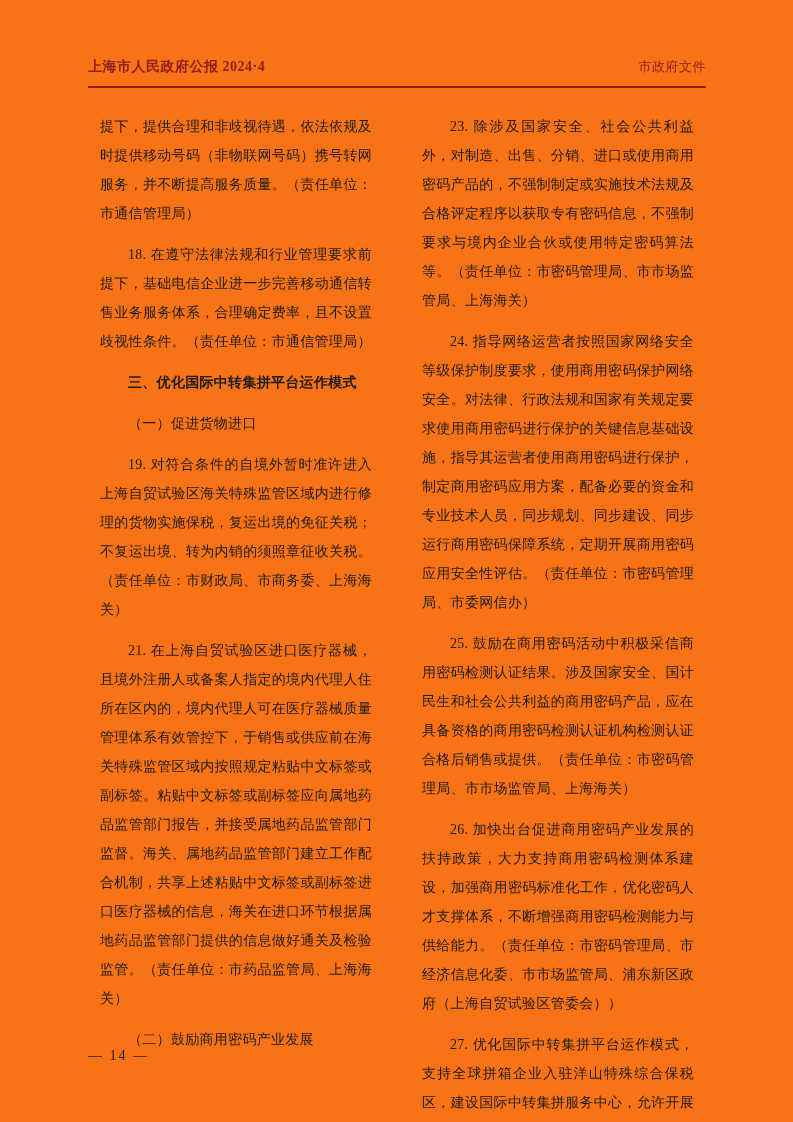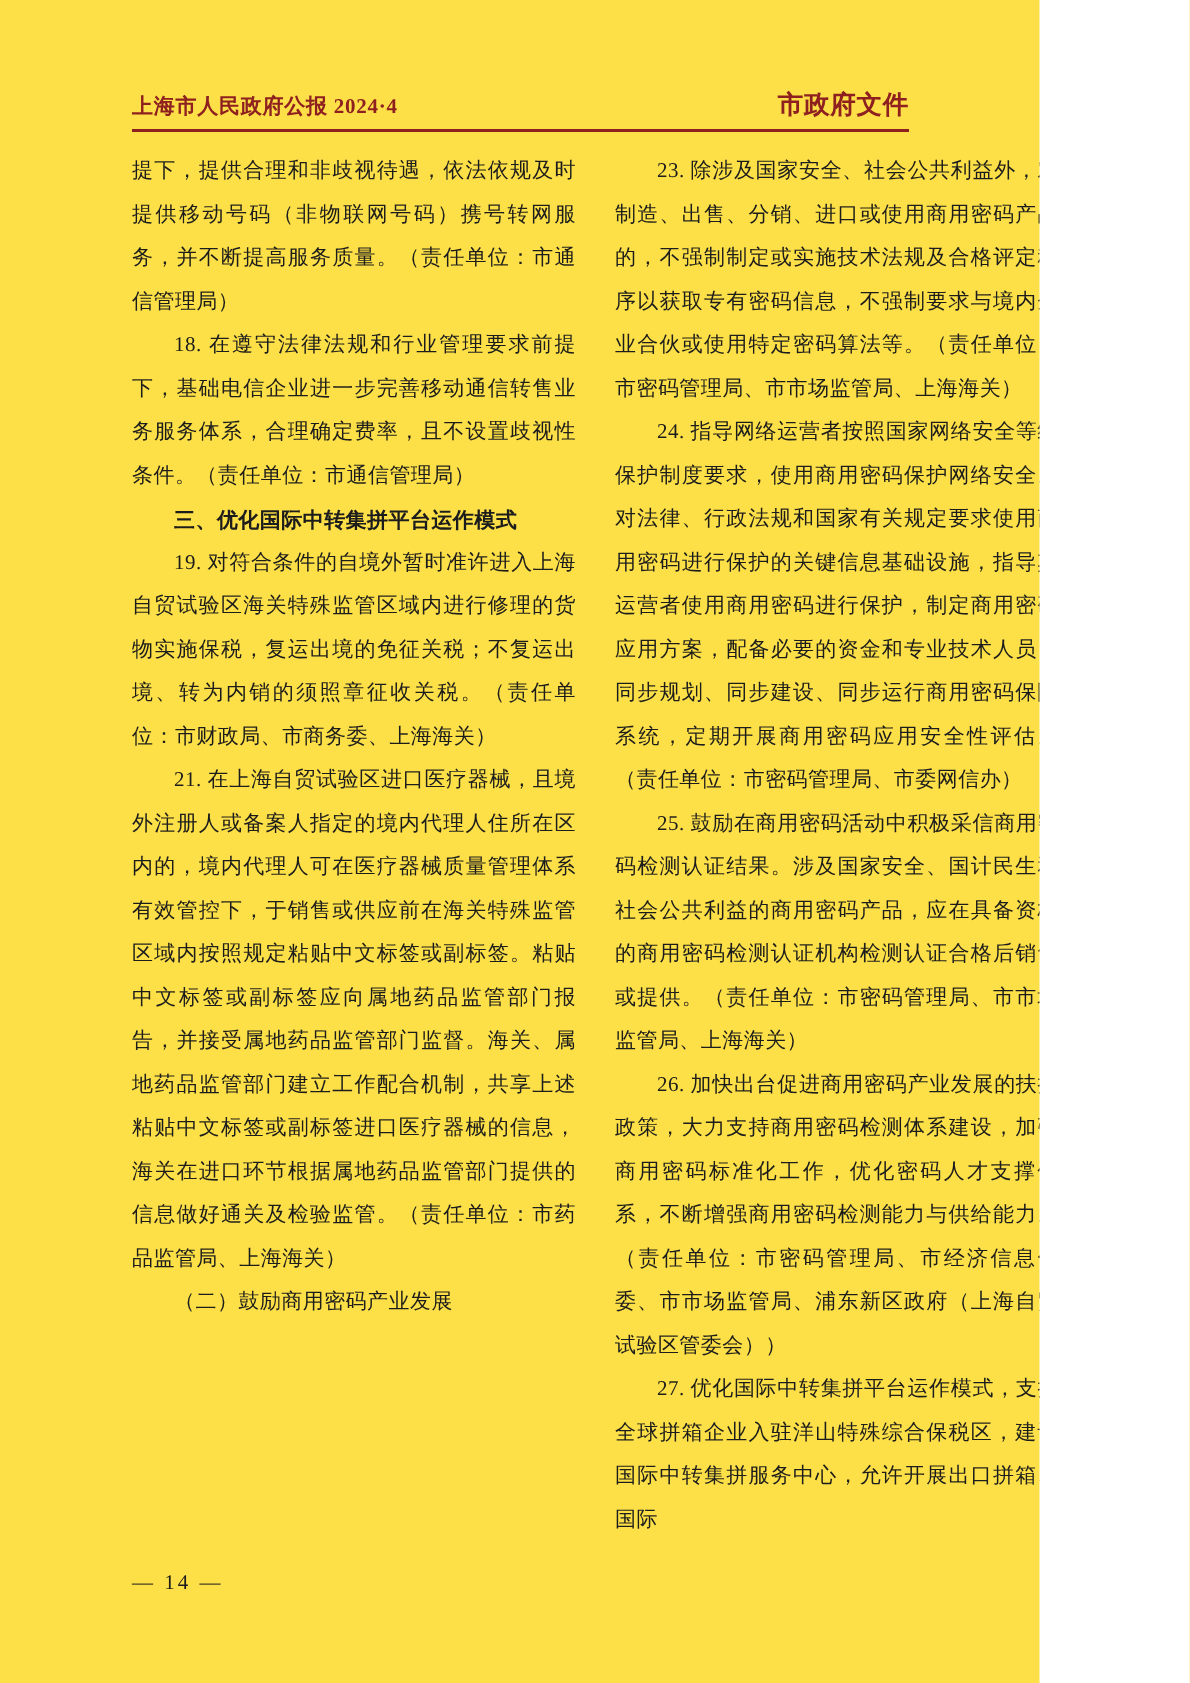--- a/index.html
+++ b/index.html
@@ -2,23 +2,23 @@
 <html><head>
 <meta charset="utf-8">
 <style>
   html, body {
     margin: 0;
     padding: 0;
     background: #ffffff;
   }
   .page {
     position: relative;
-    width: 693px;
+    width: 793px;
     height: 1122px;
-    background: #fde047;
+    background: #f97316;
     font-family: "Liberation Serif", serif;
     color: #1c1c1c;
     box-sizing: border-box;
     overflow: hidden;
   }
   .page-header {
     position: absolute;
     top: 58px;
     left: 88px;
     right: 87px;
@@ -26,22 +26,22 @@
     justify-content: space-between;
     align-items: baseline;
   }
   .header-left {
     font-size: 14px;
     font-weight: bold;
     letter-spacing: 0.5px;
     color: #8e2020;
   }
   .header-right {
-    font-size: 17px;
-    font-weight: bold;
+    font-size: 13px;
+    font-weight: normal;
     letter-spacing: 0.5px;
     color: #8e2020;
   }
   .header-rule {
     position: absolute;
     top: 86px;
     left: 88px;
     right: 87px;
     height: 2px;
     background: #8e2020;
@@ -57,21 +57,21 @@
   .col {
     width: 296px;
     flex: 0 0 296px;
     text-align: justify;
     text-justify: inter-ideograph;
     font-size: 14px;
     line-height: 29px;
     letter-spacing: 0.3px;
   }
   .para {
-    margin: 0;
+    margin: 12px;
     text-indent: 2em;
   }
   .para.cont {
     text-indent: 0;
   }
   .para.heading {
     font-family: "Liberation Sans", sans-serif;
     font-weight: bold;
   }
   .para.sub {
@@ -97,20 +97,21 @@
     <span class="header-right">市政府文件</span>
   </div>
 
   <div class="header-rule"></div>
 
   <div class="columns">
     <div class="col">
         <p class="para cont">提下，提供合理和非歧视待遇，依法依规及时提供移动号码（非物联网号码）携号转网服务，并不断提高服务质量。（责任单位：市通信管理局）</p>
         <p class="para body">18. 在遵守法律法规和行业管理要求前提下，基础电信企业进一步完善移动通信转售业务服务体系，合理确定费率，且不设置歧视性条件。（责任单位：市通信管理局）</p>
         <p class="para heading">三、优化国际中转集拼平台运作模式</p>
+        <p class="para sub">（一）促进货物进口</p>
         <p class="para body">19. 对符合条件的自境外暂时准许进入上海自贸试验区海关特殊监管区域内进行修理的货物实施保税，复运出境的免征关税；不复运出境、转为内销的须照章征收关税。（责任单位：市财政局、市商务委、上海海关）</p>
         <p class="para body">21. 在上海自贸试验区进口医疗器械，且境外注册人或备案人指定的境内代理人住所在区内的，境内代理人可在医疗器械质量管理体系有效管控下，于销售或供应前在海关特殊监管区域内按照规定粘贴中文标签或副标签。粘贴中文标签或副标签应向属地药品监管部门报告，并接受属地药品监管部门监督。海关、属地药品监管部门建立工作配合机制，共享上述粘贴中文标签或副标签进口医疗器械的信息，海关在进口环节根据属地药品监管部门提供的信息做好通关及检验监管。（责任单位：市药品监管局、上海海关）</p>
         <p class="para sub">（二）鼓励商用密码产业发展</p>
       </div>
     <div class="col">
         <p class="para body">23. 除涉及国家安全、社会公共利益外，对制造、出售、分销、进口或使用商用密码产品的，不强制制定或实施技术法规及合格评定程序以获取专有密码信息，不强制要求与境内企业合伙或使用特定密码算法等。（责任单位：市密码管理局、市市场监管局、上海海关）</p>
         <p class="para body">24. 指导网络运营者按照国家网络安全等级保护制度要求，使用商用密码保护网络安全。对法律、行政法规和国家有关规定要求使用商用密码进行保护的关键信息基础设施，指导其运营者使用商用密码进行保护，制定商用密码应用方案，配备必要的资金和专业技术人员，同步规划、同步建设、同步运行商用密码保障系统，定期开展商用密码应用安全性评估。（责任单位：市密码管理局、市委网信办）</p>
         <p class="para body">25. 鼓励在商用密码活动中积极采信商用密码检测认证结果。涉及国家安全、国计民生和社会公共利益的商用密码产品，应在具备资格的商用密码检测认证机构检测认证合格后销售或提供。（责任单位：市密码管理局、市市场监管局、上海海关）</p>
         <p class="para body">26. 加快出台促进商用密码产业发展的扶持政策，大力支持商用密码检测体系建设，加强商用密码标准化工作，优化密码人才支撑体系，不断增强商用密码检测能力与供给能力。（责任单位：市密码管理局、市经济信息化委、市市场监管局、浦东新区政府（上海自贸试验区管委会））</p>
         <p class="para body">27. 优化国际中转集拼平台运作模式，支持全球拼箱企业入驻洋山特殊综合保税区，建设国际中转集拼服务中心，允许开展出口拼箱、国际</p>

